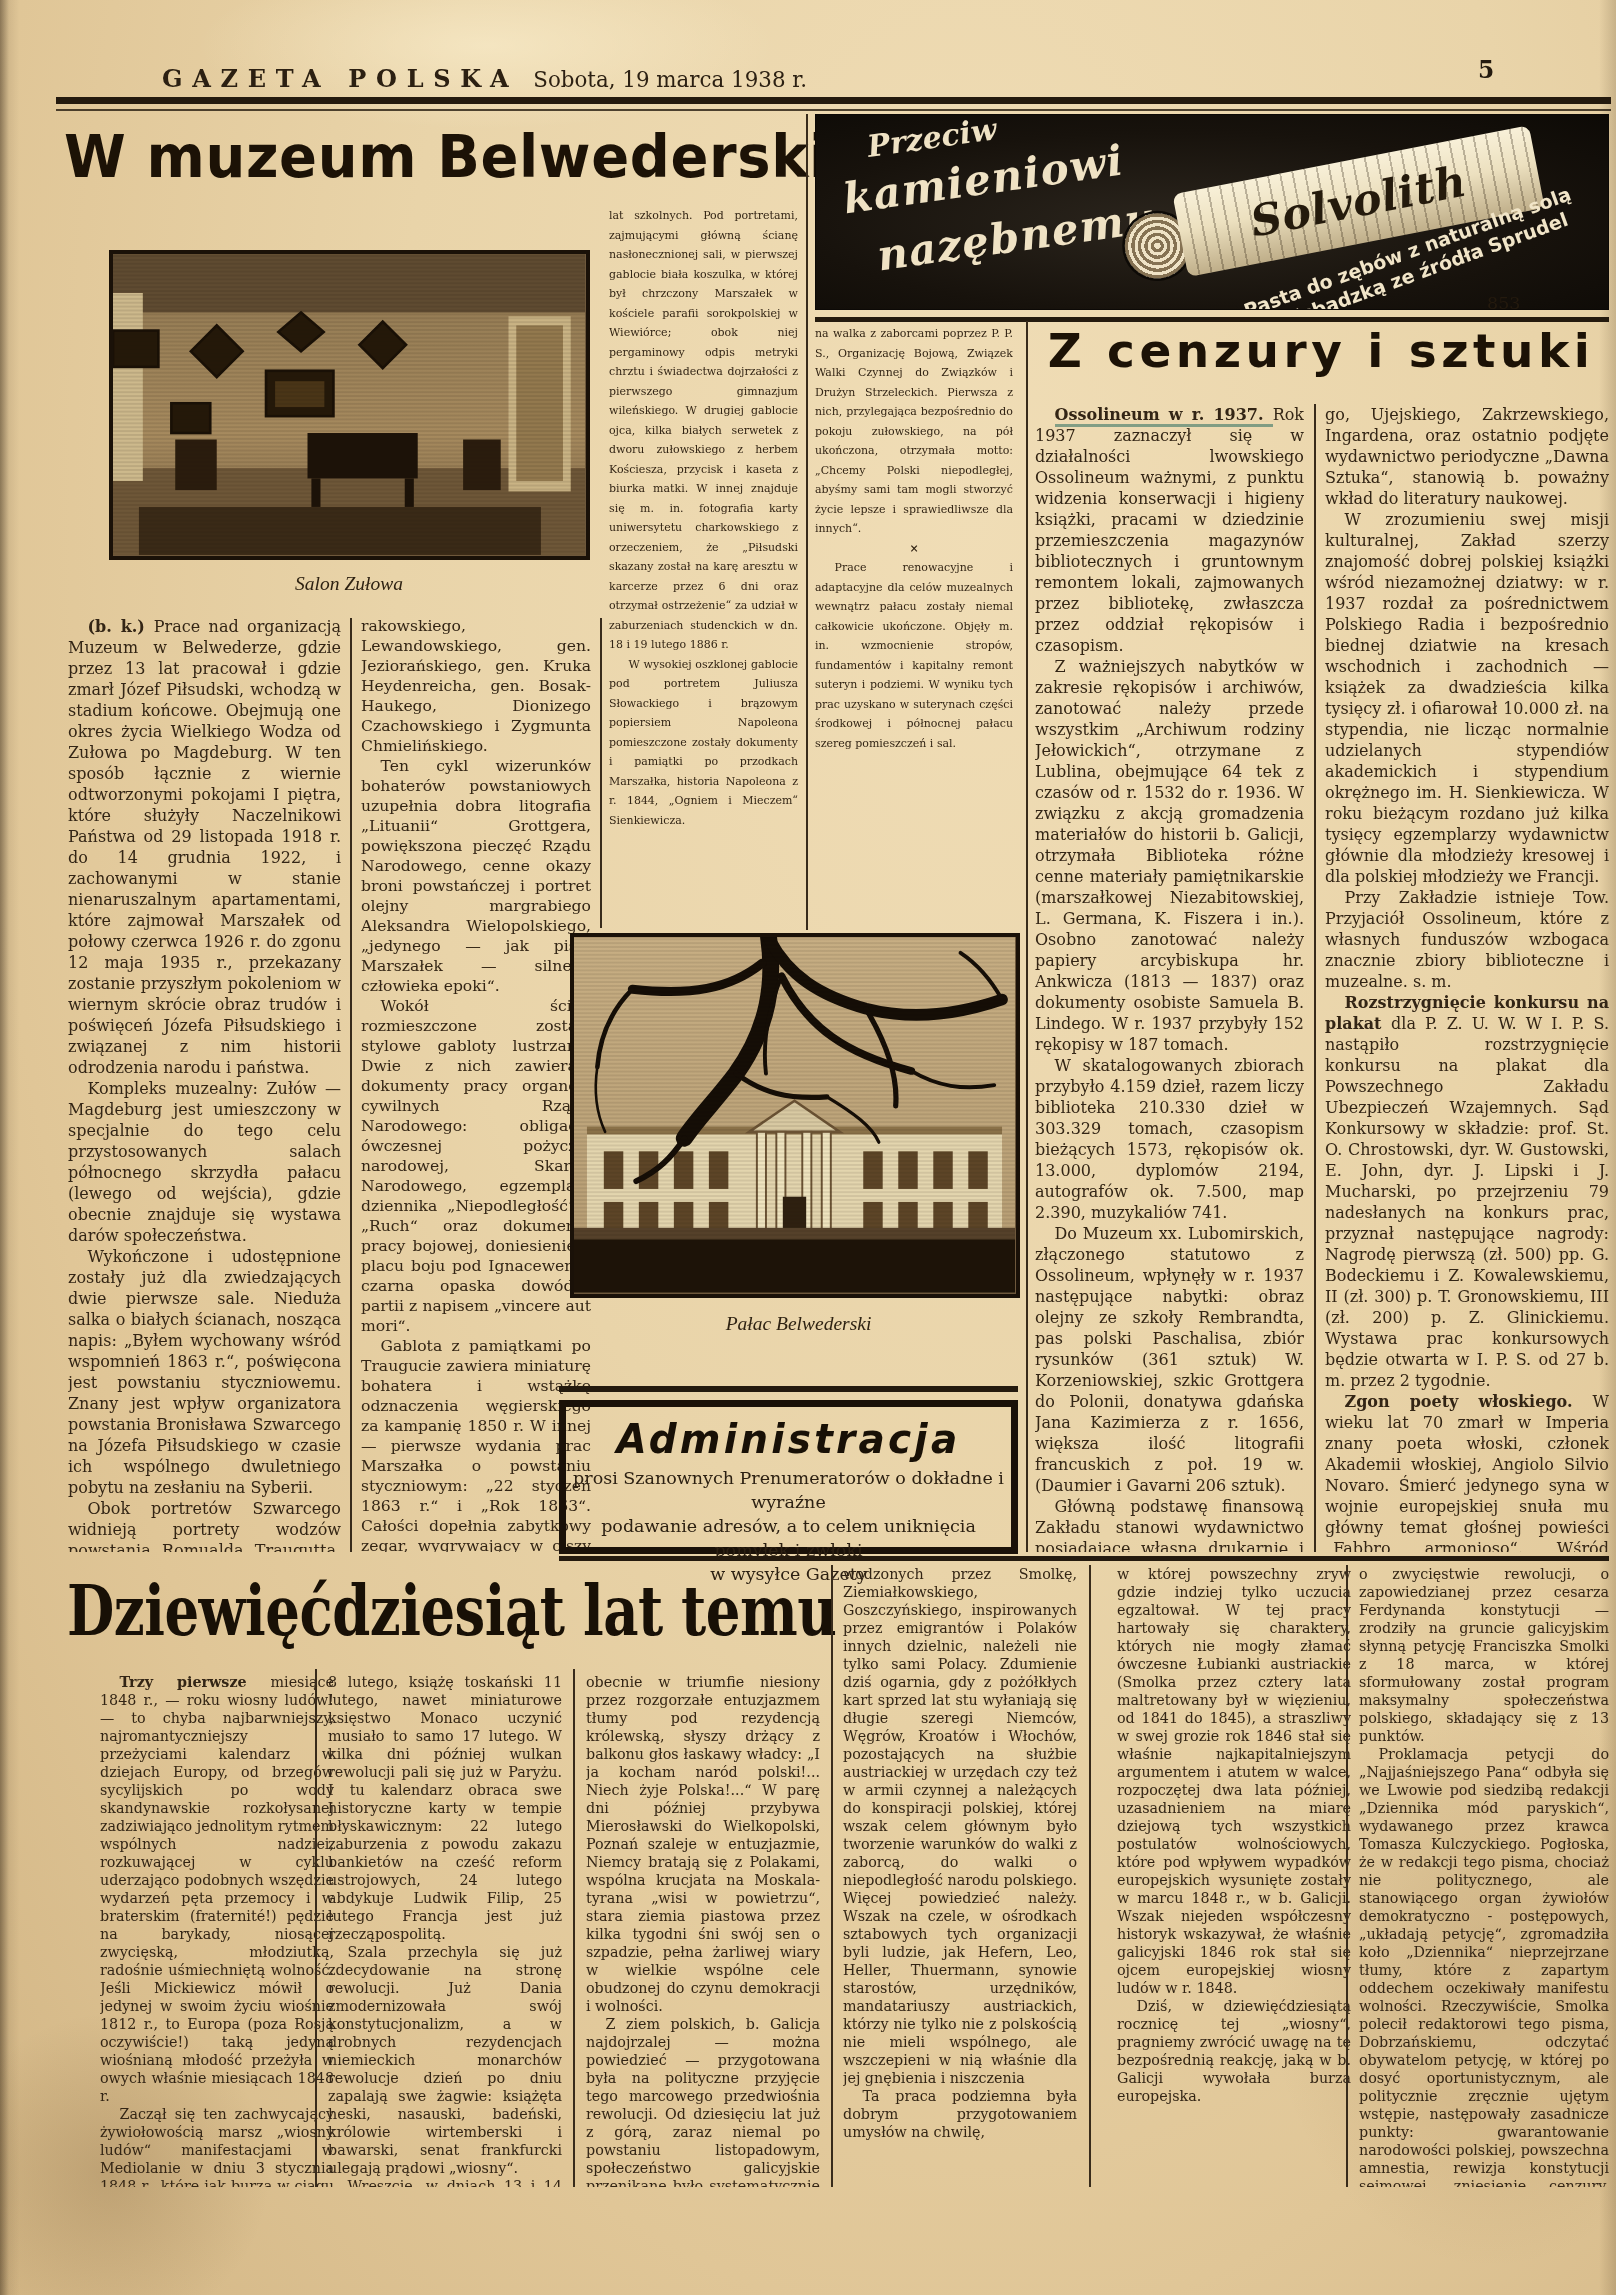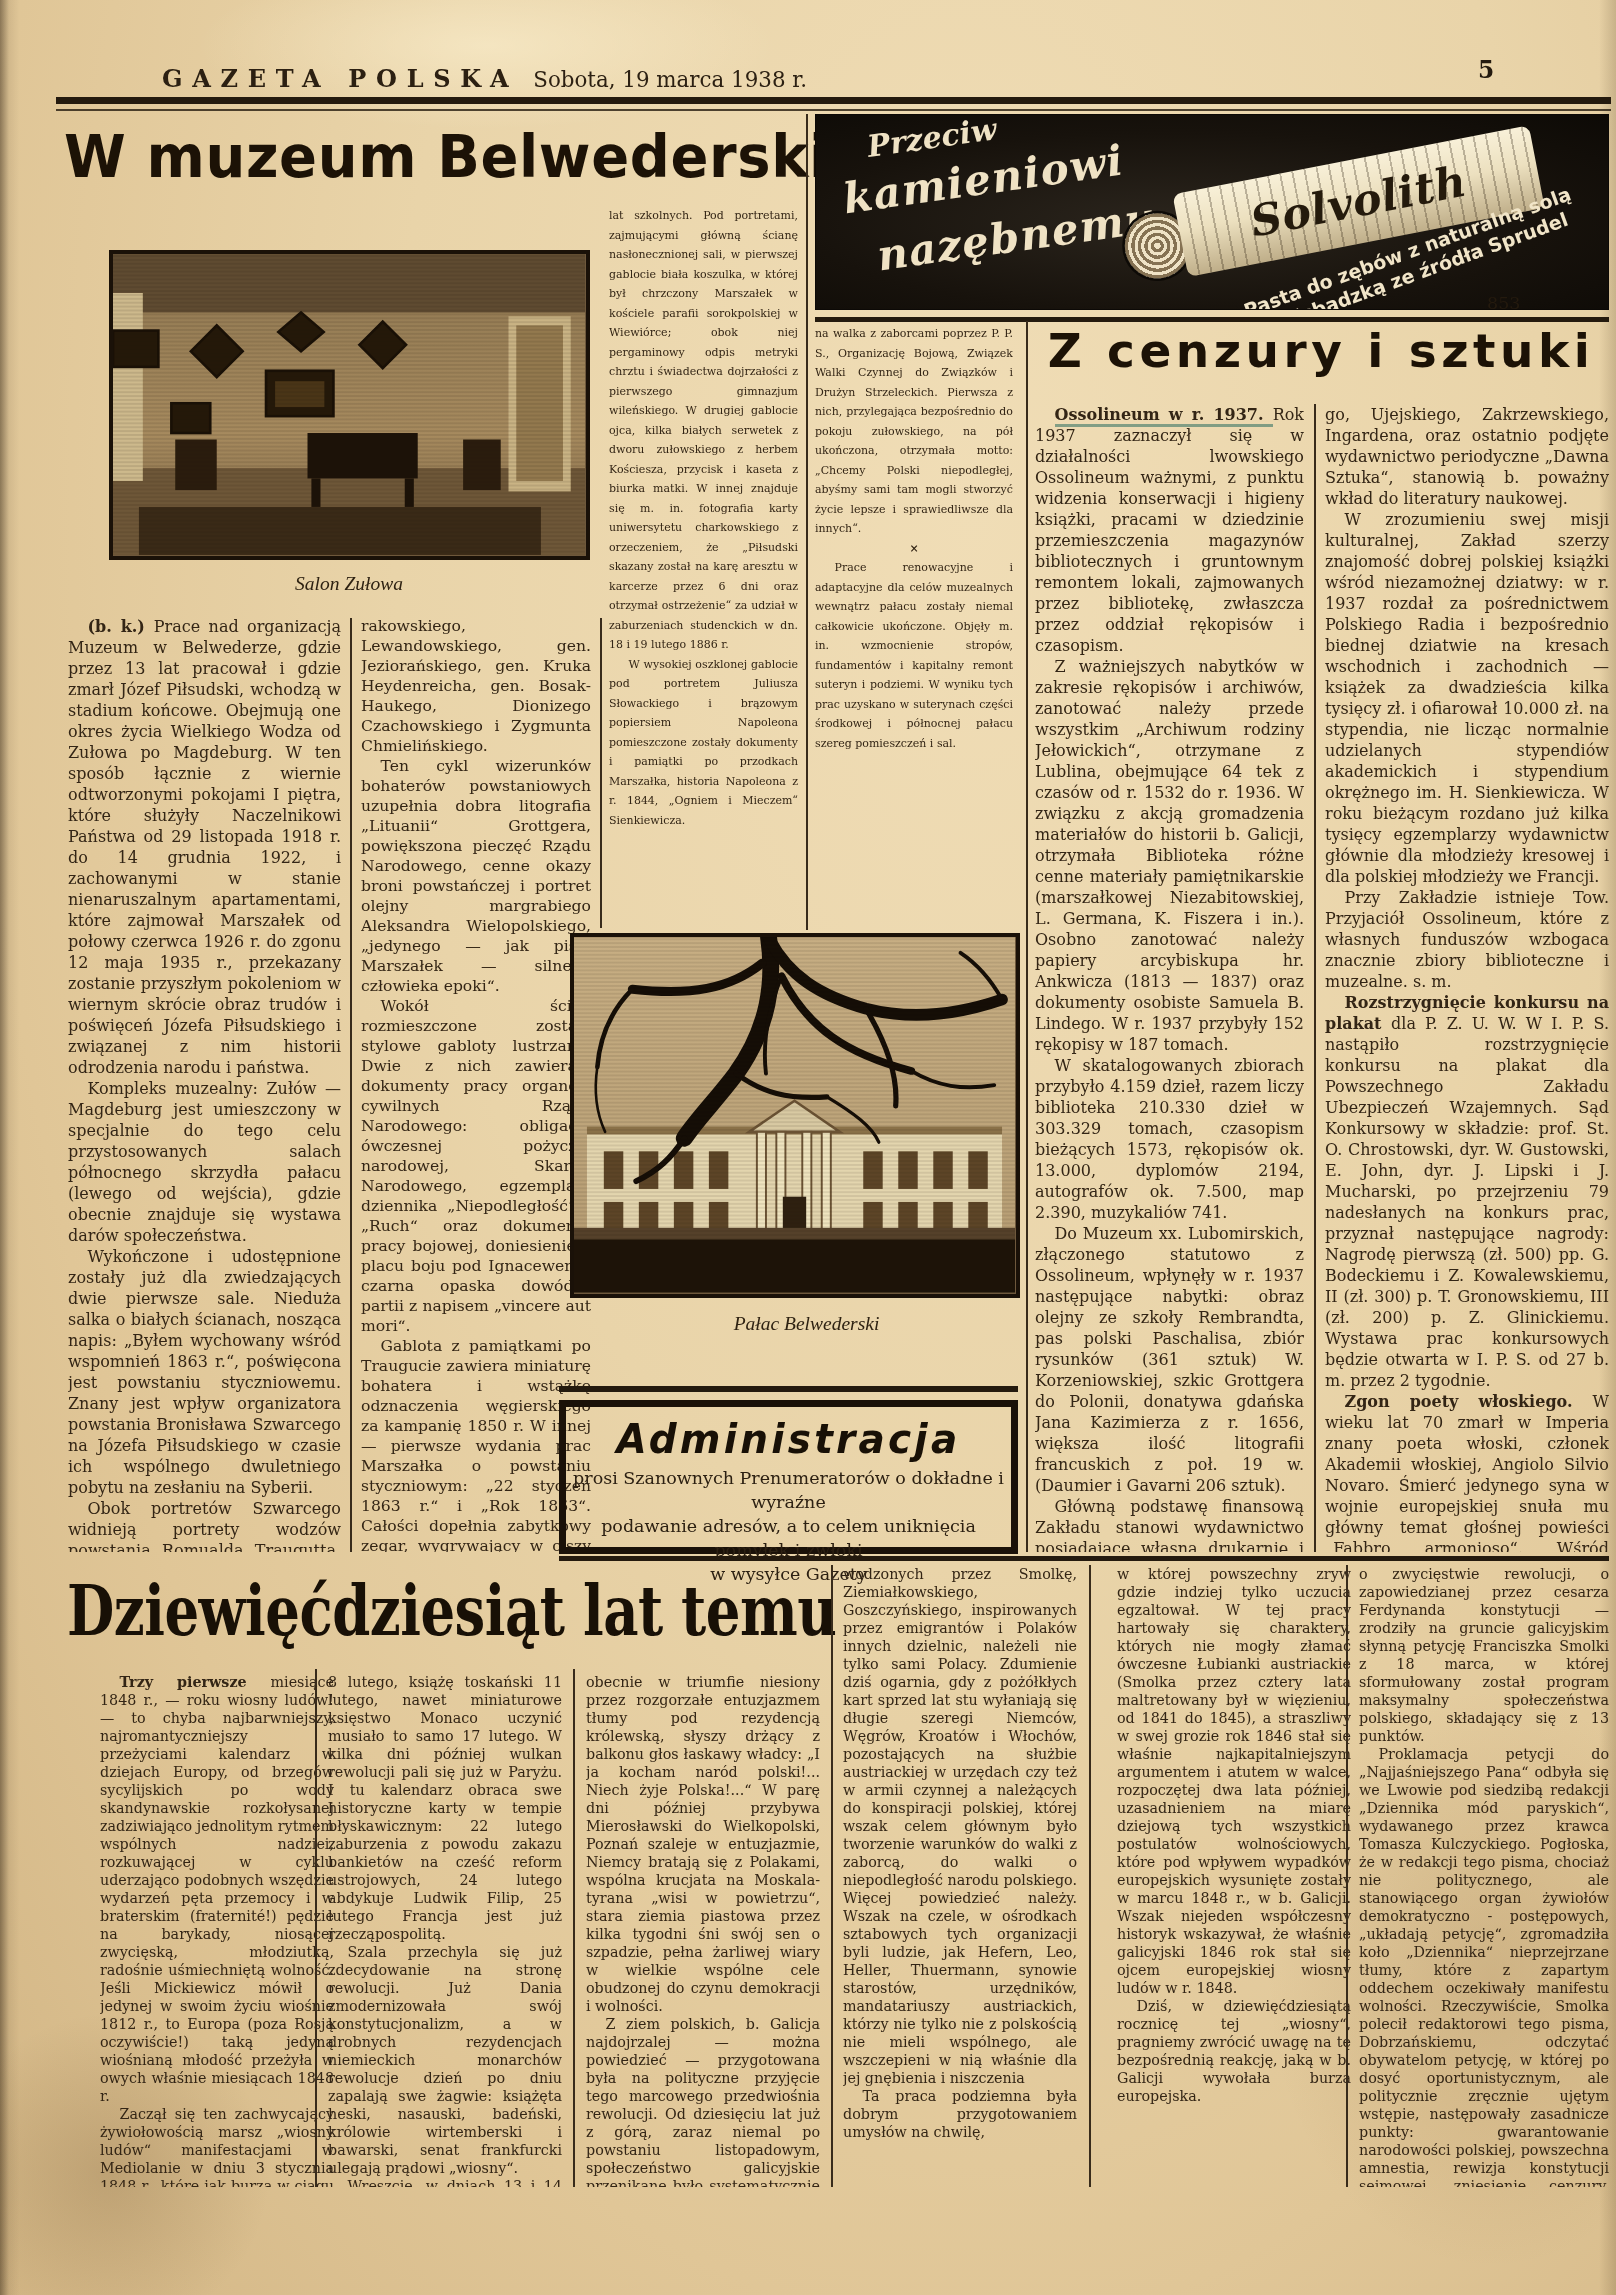--- a/index.html
+++ b/index.html
@@ -238,21 +238,21 @@
         <path d="M390,246 C430,270 460,292 470,316" stroke-width="5"></path>
         <path d="M36,200 C30,240 34,270 48,300" stroke-width="4"></path>
         <path d="M660,96 C640,60 620,40 596,24" stroke-width="6"></path>
         <path d="M320,60 C300,110 290,160 296,210" stroke-width="6"></path>
       </g>
 
       <rect x="0" y="462" width="680" height="86" fill="#1d1308"></rect>
       <rect x="0" y="448" width="680" height="18" fill="#55412a"></rect>
       <rect width="680" height="548" fill="url(#ht2)"></rect>
     </svg>
-    <figcaption class="caption" style="left:12px;top:376px;width:441px;">Pałac Belwederski</figcaption>
+    <figcaption class="caption" style="left:4px;top:376px;width:441px;">Pałac Belwederski</figcaption>
   </figure>
 
   <div class="rule-h" style="left:559px;top:1386px;width:459px;height:5.8px;"></div>
 
   <div class="admin-box">
     <div class="admin-title">Administracja</div>
     <div class="admin-text">
       <div>prosi Szanownych Prenumeratorów o dokładne i wyraźne</div>
       <div>podawanie adresów, a to celem uniknięcia pomyłek i zwłoki</div>
       <div>w wysyłce Gazety</div>

